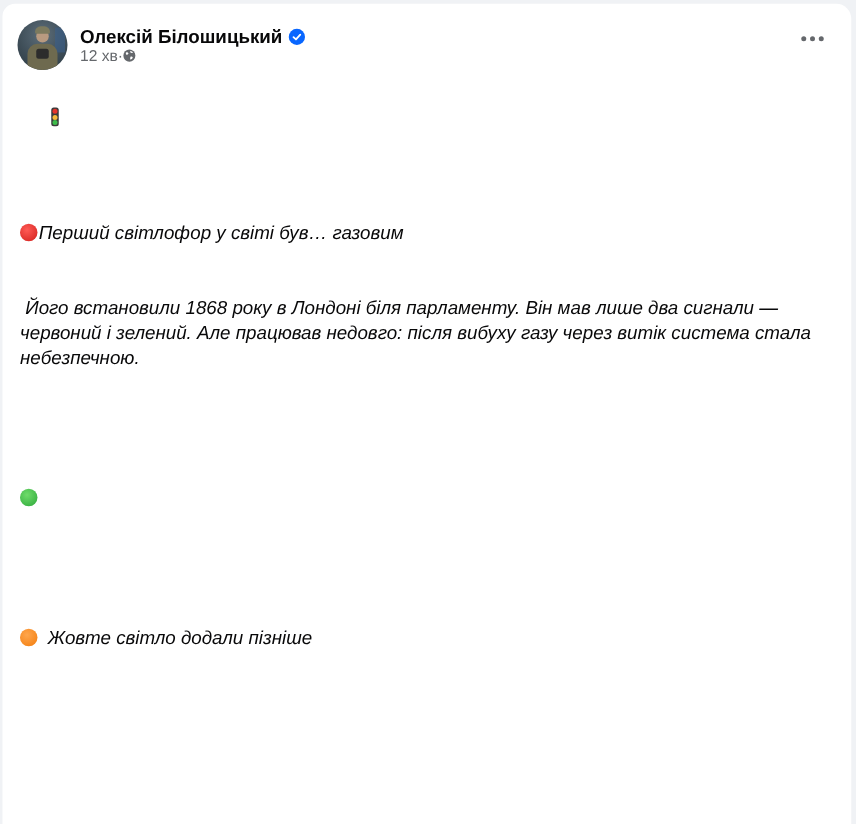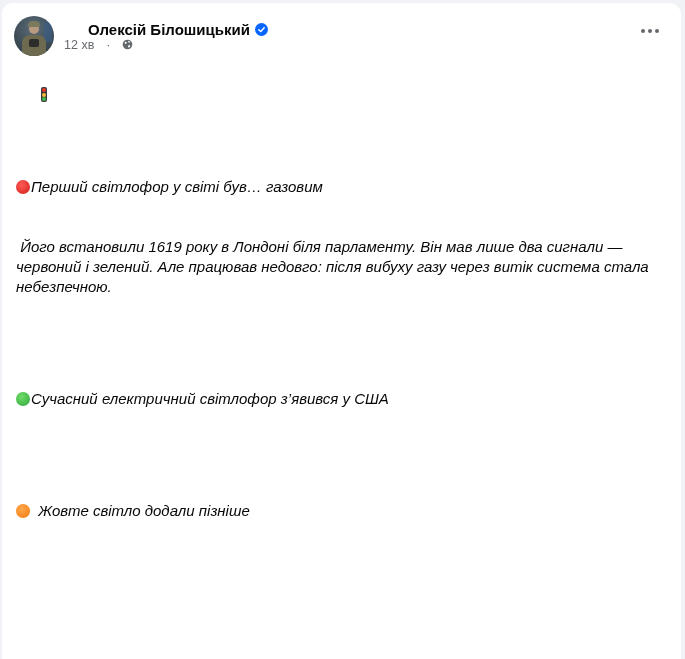--- a/index.html
+++ b/index.html
@@ -14,23 +14,23 @@
     width: 40px; height: 40px; border-radius: 50%; overflow: hidden; position: relative;
     background: radial-gradient(circle at 50% 30%, #5d6e7a 0%, #3c4b55 60%, #2c3a42 100%);
   }
   .avatar .head { position: absolute; left: 15px; top: 8px; width: 10px; height: 10px; border-radius: 50%; background: #b89a80; }
   .avatar .cap { position: absolute; left: 14px; top: 5px; width: 12px; height: 6px; border-radius: 6px 6px 2px 2px; background: #7c7a5e; }
   .avatar .body { position: absolute; left: 8px; top: 19px; width: 24px; height: 24px; border-radius: 8px 8px 0 0; background: #6e6a4f; }
   .avatar .vest { position: absolute; left: 15px; top: 23px; width: 10px; height: 8px; background: #2c2c2c; border-radius: 2px; }
   .avatar .bg { position: absolute; right: 2px; top: 6px; width: 8px; height: 20px; background: #3a5f8a; opacity: .6; }
   .meta { margin-left: 10px; }
   .name-row { display: flex; align-items: center; gap: 5px; }
-  .name { font-weight: bold; font-size: 15px; color: #080809; margin-left: 24px; }
+  .name { font-weight: bold; font-size: 15px; color: #080809; }
   .verified { width: 13px; height: 13px; border-radius: 50%; background: #0866ff; display: inline-flex; align-items: center; justify-content: center; }
-  .sub { display: flex; align-items: center; gap: 12px; font-size: 12.5px; color: #65686c; margin-top: 0; }
+  .sub { display: flex; align-items: center; gap: 0; font-size: 12.5px; color: #65686c; margin-top: 0; }
   .globe { width: 11px; height: 11px; }
   .more {
     position: absolute; right: 22px; top: 26px; display: flex; gap: 3px; cursor: pointer;
   }
   .more span { width: 4px; height: 4px; border-radius: 50%; background: #65686c; display: block; }
   .content {
     position: absolute; left: 14px; top: 62px; width: 655px;
     font-size: 15px; line-height: 20px; color: #080809;
   }
   .para { margin-bottom: 12px; white-space: pre-wrap; }
@@ -85,25 +85,25 @@
   </div>
 
   <div class="content">
     <div class="para">
       <span class="emo tl"><i class="r"></i><i class="y"></i><i class="g"></i></span>
     </div>
 
 
     <div class="para">
       <span class="line"><span class="emo dot red"></span><span>Перший світлофор у світі був… газовим</span></span>
-      <span class="line"> Його встановили 1619 року в Лондоні біля парламенту. Він мав лише два сигнали — червоний і зелений. Але працював недовго: після вибуху газу через витік система стала небезпечною.</span>
+      <span class="line"> Його встановили 1868 року в Лондоні біля парламенту. Він мав лише два сигнали — червоний і зелений. Але працював недовго: після вибуху газу через витік система стала небезпечною.</span>
     </div>
 
     <div class="para">
-      <span class="line"><span class="emo dot green"></span><span>Сучасний електричний світлофор з’явився у США</span></span>
+      <span class="line"><span class="emo dot green"></span></span>
     </div>
 
     <div class="para">
       <span class="line"><span class="emo dot orange"></span><span> Жовте світло додали пізніше</span></span>
       
     </div>
 
   </div>
 </div>
 

